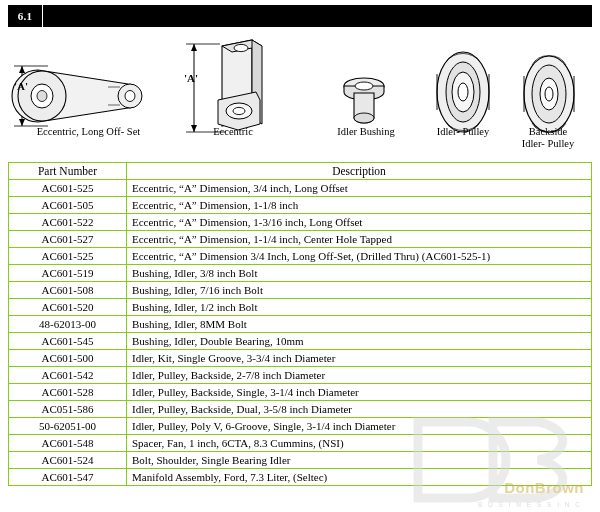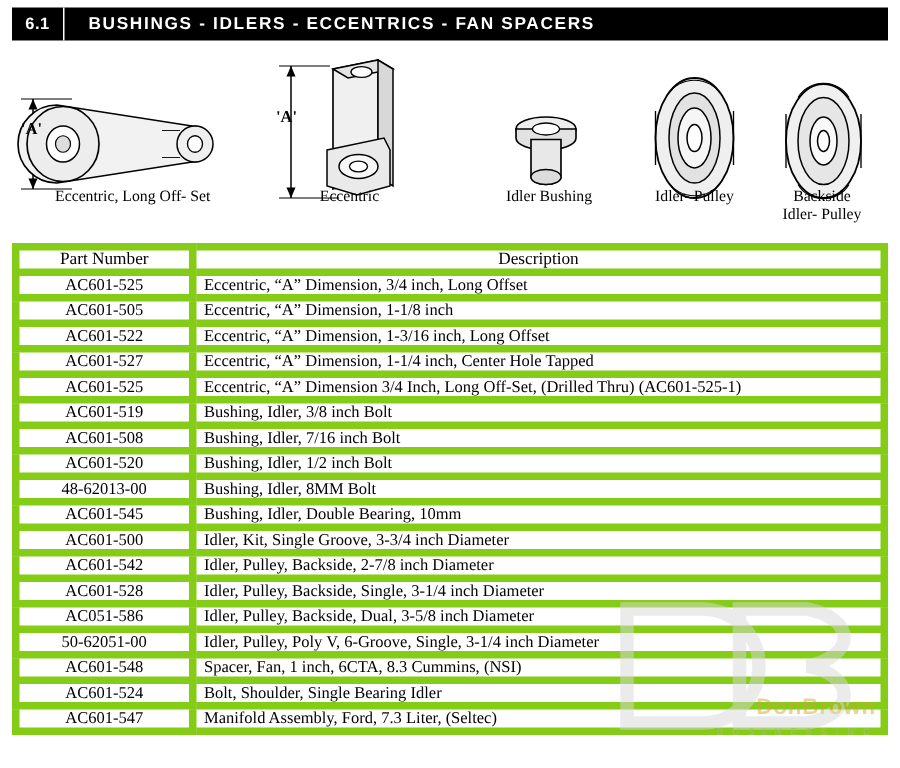--- a/index.html
+++ b/index.html
@@ -23,21 +23,21 @@
     left: 8px; top: 5px;
     width: 584px; height: 22px;
     background: #000000;
     color: #ffffff;
     display: flex;
     align-items: center;
   }
   .header .sect {
     width: 34px;
     text-align: center;
-    font-family: Liberation Sans, sans-serif;
+    font-family: Liberation Serif, serif;
     font-size: 11px;
     font-weight: bold;
     letter-spacing: 0.3px;
   }
   .header .divider {
     width: 1px;
     height: 22px;
     background: #ffffff;
   }
   .header .title {
@@ -70,36 +70,36 @@
     position: absolute;
     left: 8px; top: 162px;
     width: 584px;
   }
   table.parts {
     width: 584px;
     border-collapse: collapse;
     table-layout: fixed;
   }
   table.parts th, table.parts td {
-    border: 5px solid #84cc16;
+    border: 1px solid #84cc16;
     font-size: 11px;
     line-height: 12px;
     height: 17px;
     padding: 0 2px;
   }
   table.parts th.h-part { width: 118px; text-align: center; font-weight: normal; font-size: 11.5px;}
   table.parts th.h-desc { font-weight: normal; font-size: 11.5px;}
   table.parts td.c-part { text-align: center; }
   table.parts td.c-desc { text-align: left; padding-left: 5px; }
   td.c-desc b { font-weight: normal; }
 
   
   .watermark {
     position: absolute;
-    right: 12px; bottom: 16px;
+    right: 12px; bottom: 0;
     width: 190px; height: 96px;
     opacity: 0.5;
     pointer-events: none;
   }
   .wm-text {
     position: absolute;
     right: 4px; bottom: 16px;
     font-family: "Liberation Sans", sans-serif;
     font-size: 15px;
     font-weight: bold;
@@ -116,21 +116,20 @@
   }
 </style>
 </head>
 <body>
 
 <div class="page">
 
   <div class="header">
     <div class="sect">6.1</div>
     <div class="divider"></div>
-    <div class="title">BUSHINGS - IDLERS - ECCENTRICS - FAN SPACERS</div>
   </div>
 
   <div class="figures">
 
     <svg class="fig" style="left:0px; top:10px;" width="160" height="100" viewBox="0 0 160 100">
 
       <line x1="14" y1="26" x2="14" y2="86" stroke="#000" stroke-width="1"></line>
       <polygon points="14,26 11,33 17,33" fill="#000"></polygon>
       <polygon points="14,86 11,79 17,79" fill="#000"></polygon>
       <line x1="6" y1="26" x2="40" y2="26" stroke="#000" stroke-width="0.8"></line>

